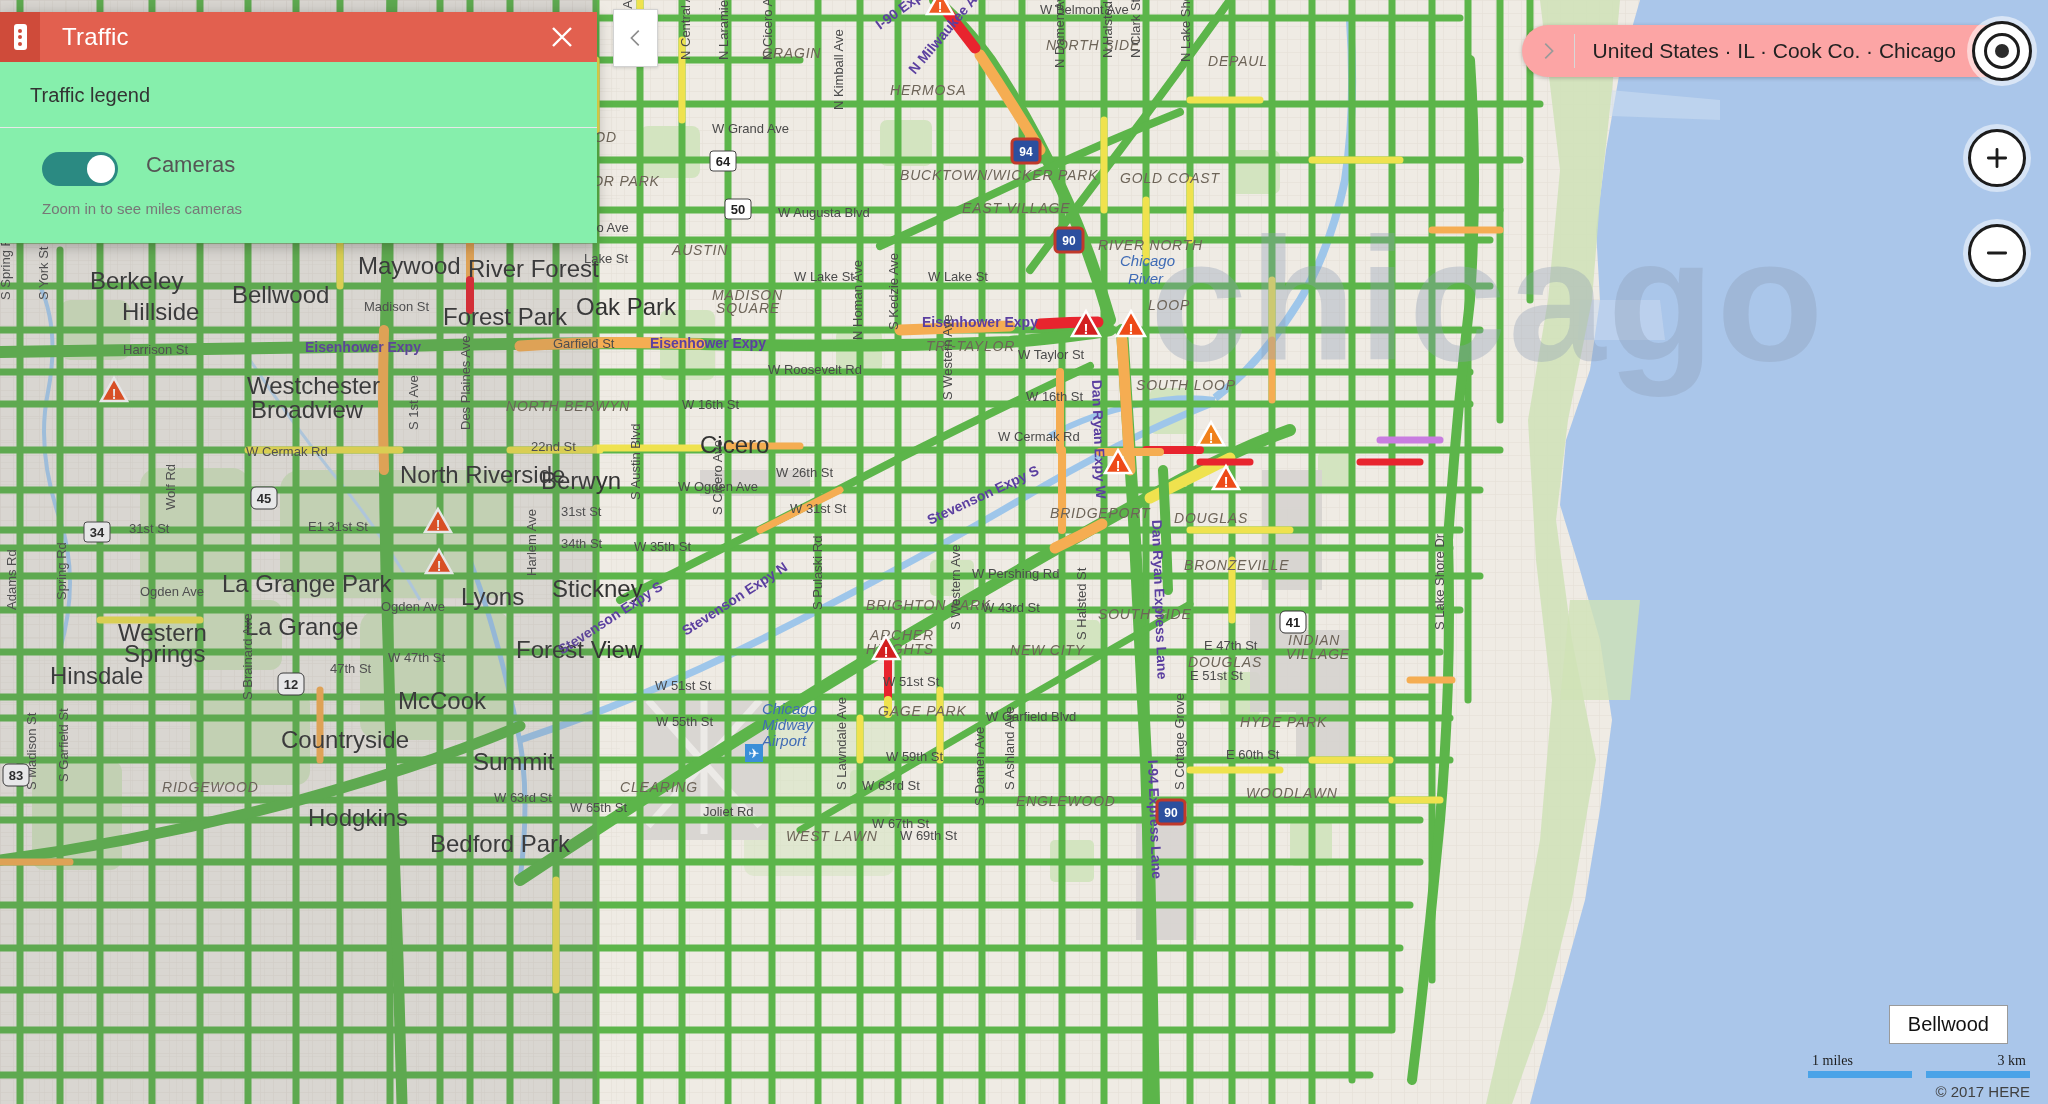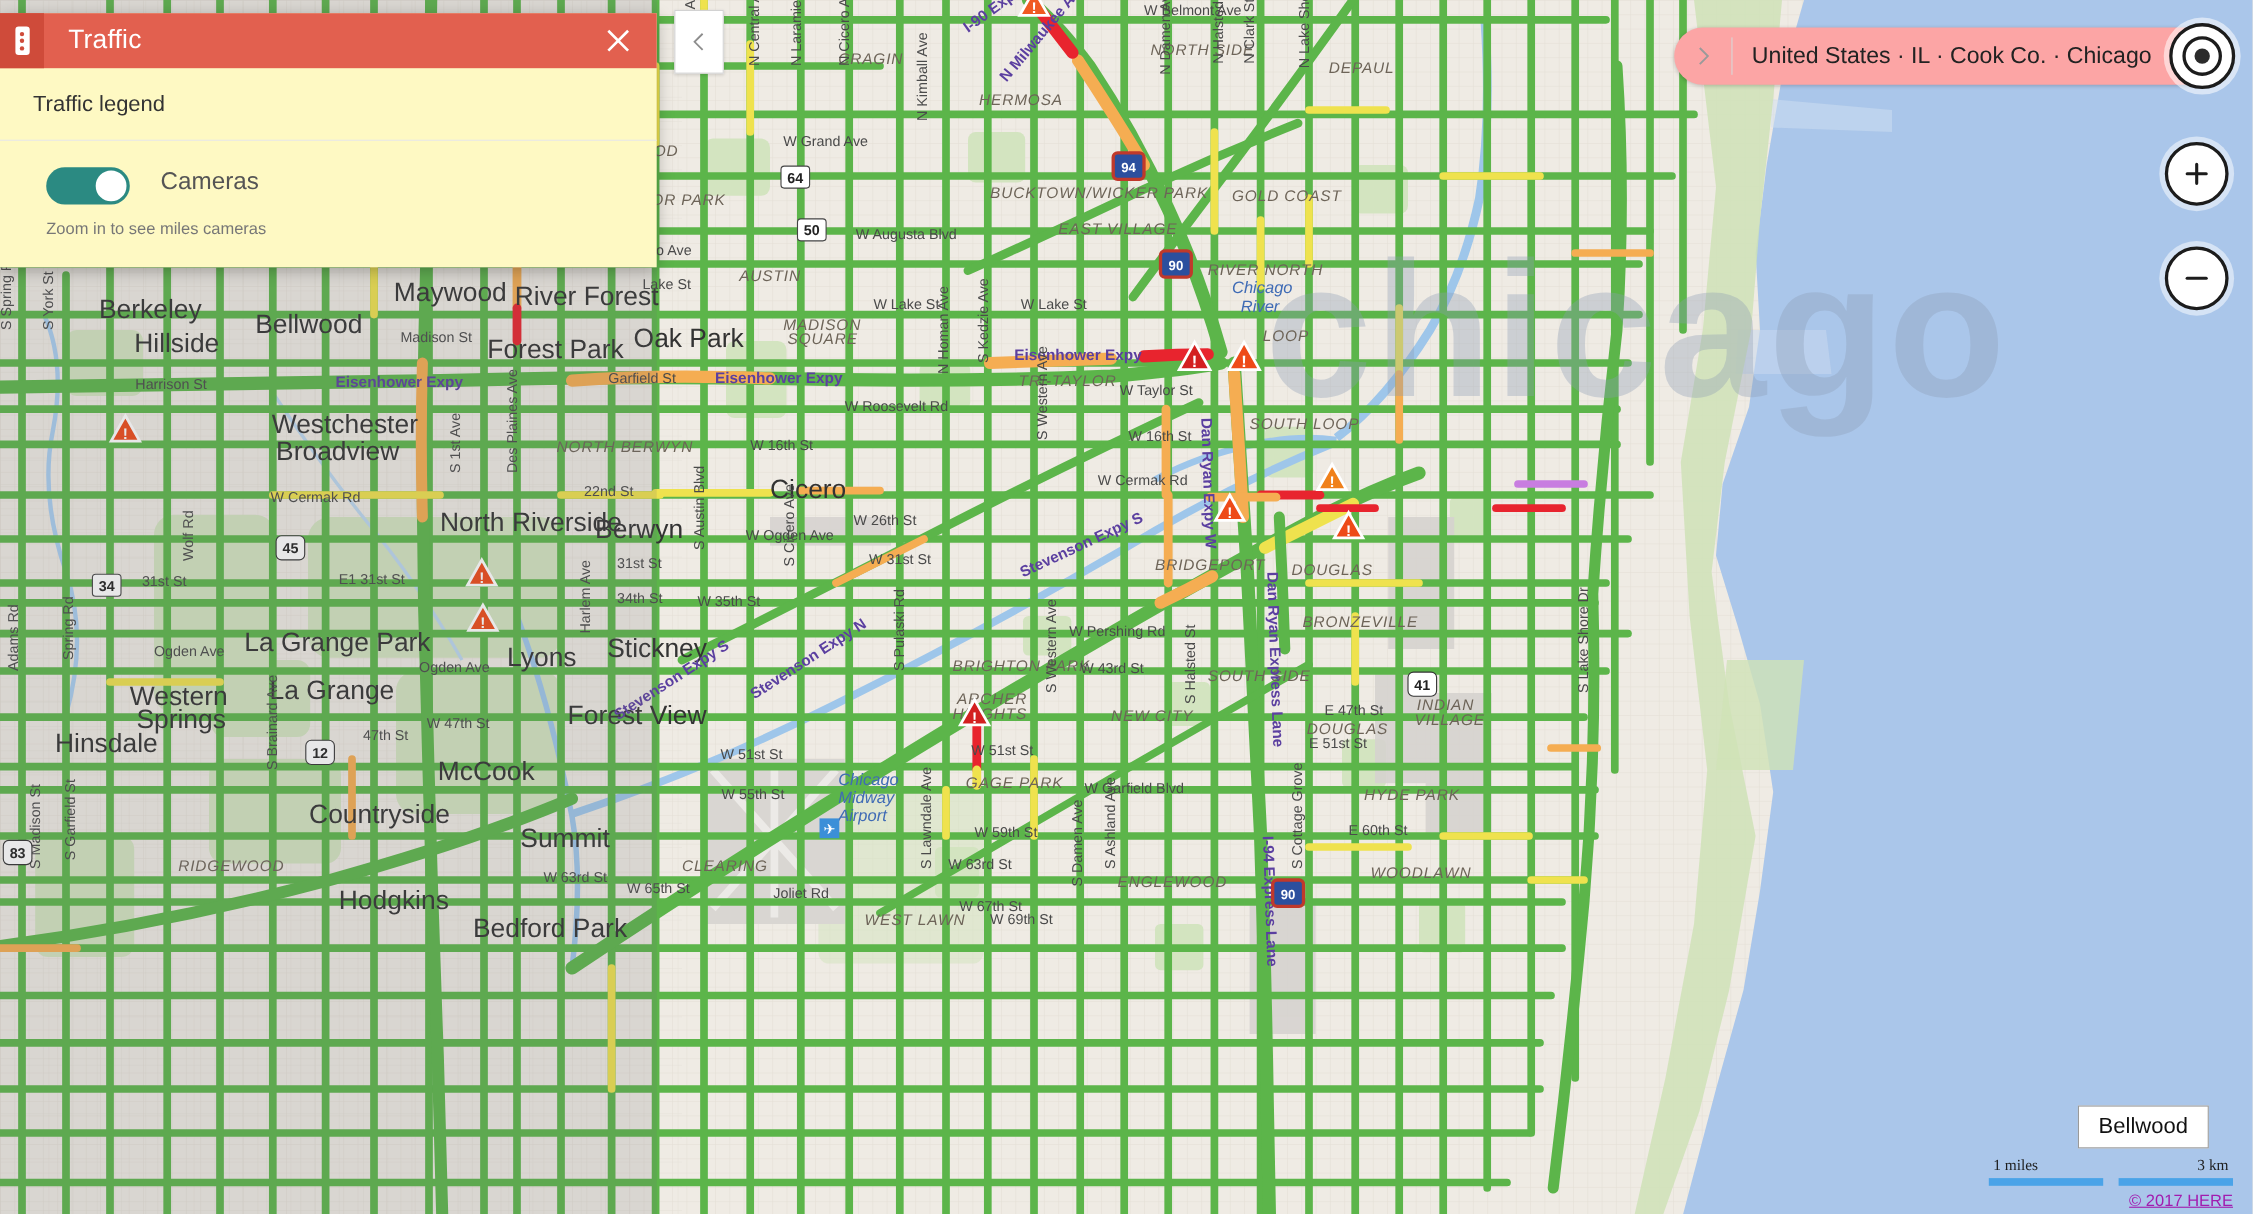--- a/index.html
+++ b/index.html
@@ -17,21 +17,21 @@
   .lbl-st{font-family:"Liberation Sans",sans-serif;font-size:13px;fill:#4a4a4a;}
   .lbl-hwy{font-family:"Liberation Sans",sans-serif;font-size:14px;fill:#5b3fa0;font-weight:600;}
   .lbl-water{font-family:"Liberation Sans",sans-serif;font-size:15px;fill:#3f6bb5;font-style:italic;}
   .shield-txt{font-family:"Liberation Sans",sans-serif;font-size:13px;fill:#222;font-weight:700;text-anchor:middle;}
   .shield-txt-w{font-family:"Liberation Sans",sans-serif;font-size:12px;fill:#fff;font-weight:700;text-anchor:middle;}
 
   
   #dim{position:absolute;left:0;top:0;width:597px;height:1104px;background:rgba(105,105,110,.16);pointer-events:none;}
 
   
-  #panel{position:absolute;left:0;top:12px;width:597px;background:#fef9c3;
+  #panel{position:absolute;left:0;top:12px;width:597px;background:#86efac;
          box-shadow:0 3px 14px rgba(0,0,0,.28);}
   #panel-head{height:50px;background:#e2604f;display:flex;align-items:center;position:relative;}
   #panel-icon{width:40px;height:50px;background:#cf4b3a;display:flex;align-items:center;justify-content:center;}
   .tl-glyph{width:13px;height:26px;border-radius:3px;background:#fff;display:flex;flex-direction:column;
             align-items:center;justify-content:space-evenly;padding:2px 0;box-sizing:border-box;}
   .tl-dot{width:4px;height:4px;border-radius:50%;background:#cf4b3a;}
   #panel-title{color:#fff;font-size:24px;margin-left:22px;letter-spacing:.2px;}
   #panel-close{position:absolute;right:22px;top:50%;transform:translateY(-50%);
                width:26px;height:26px;cursor:pointer;}
   #panel-body{padding:22px 30px 0 30px;}
@@ -71,21 +71,21 @@
         box-shadow:0 0 0 5px rgba(255,255,255,.5);}
   #zin{top:129px;} #zout{top:224px;}
 
   
   #feedback{position:absolute;right:40px;bottom:60px;background:#fff;border:1px solid #9a9a9a;
             padding:7px 18px;font-size:20px;color:#111;cursor:pointer;}
   #scalewrap{position:absolute;right:18px;bottom:26px;width:222px;text-align:right;font-family:Liberation Serif, serif;}
   .scale-labels{display:flex;justify-content:space-between;font-size:14px;color:#1d1d1d;padding:0 4px 2px 4px;}
   .scale-bars{display:flex;justify-content:space-between;}
   .scale-bar{height:7px;background:#4aa3e8;width:104px;}
-  #copy{position:absolute;right:18px;bottom:4px;font-size:15px;color:#a21caf;text-decoration:underline;}
+  #copy{position:absolute;right:18px;bottom:4px;font-size:15px;color:#404040;}
 </style>
 </head>
 <body>
 
 <div id="app">
 
   <div id="map">
     <svg id="mapsvg" viewBox="0 0 2048 1104">
       <defs>
         <pattern id="grid" width="13" height="13" patternUnits="userSpaceOnUse">

